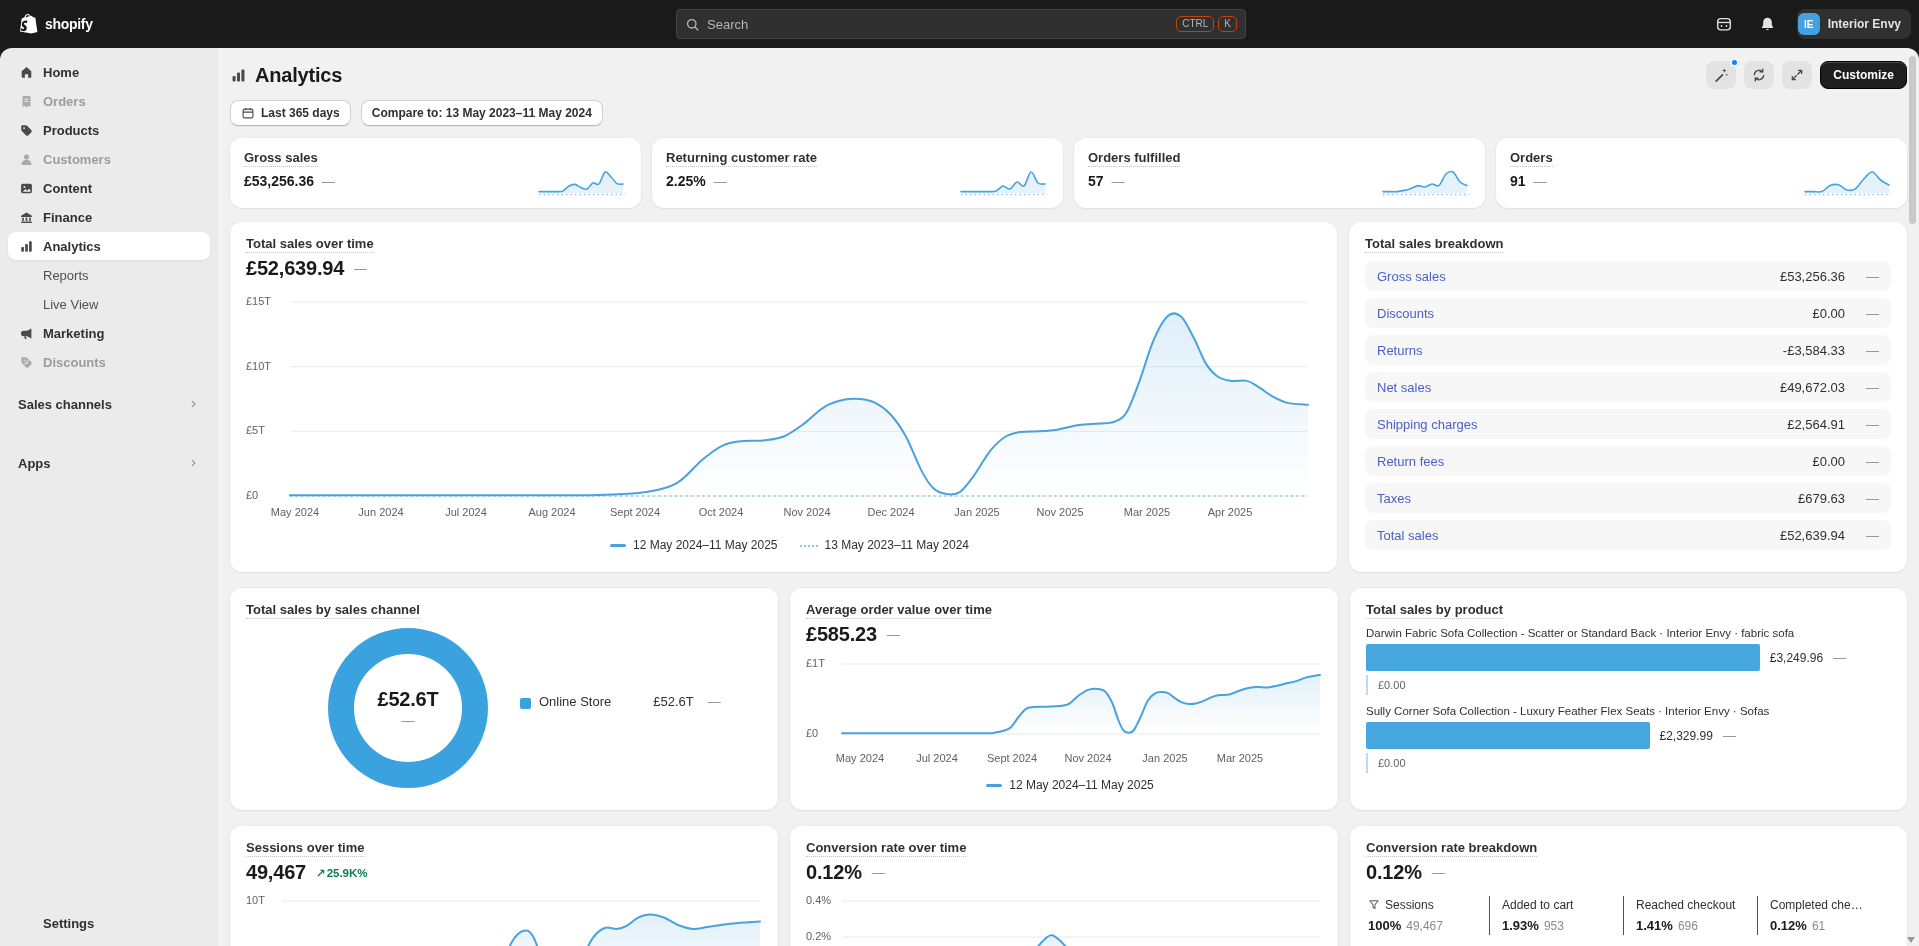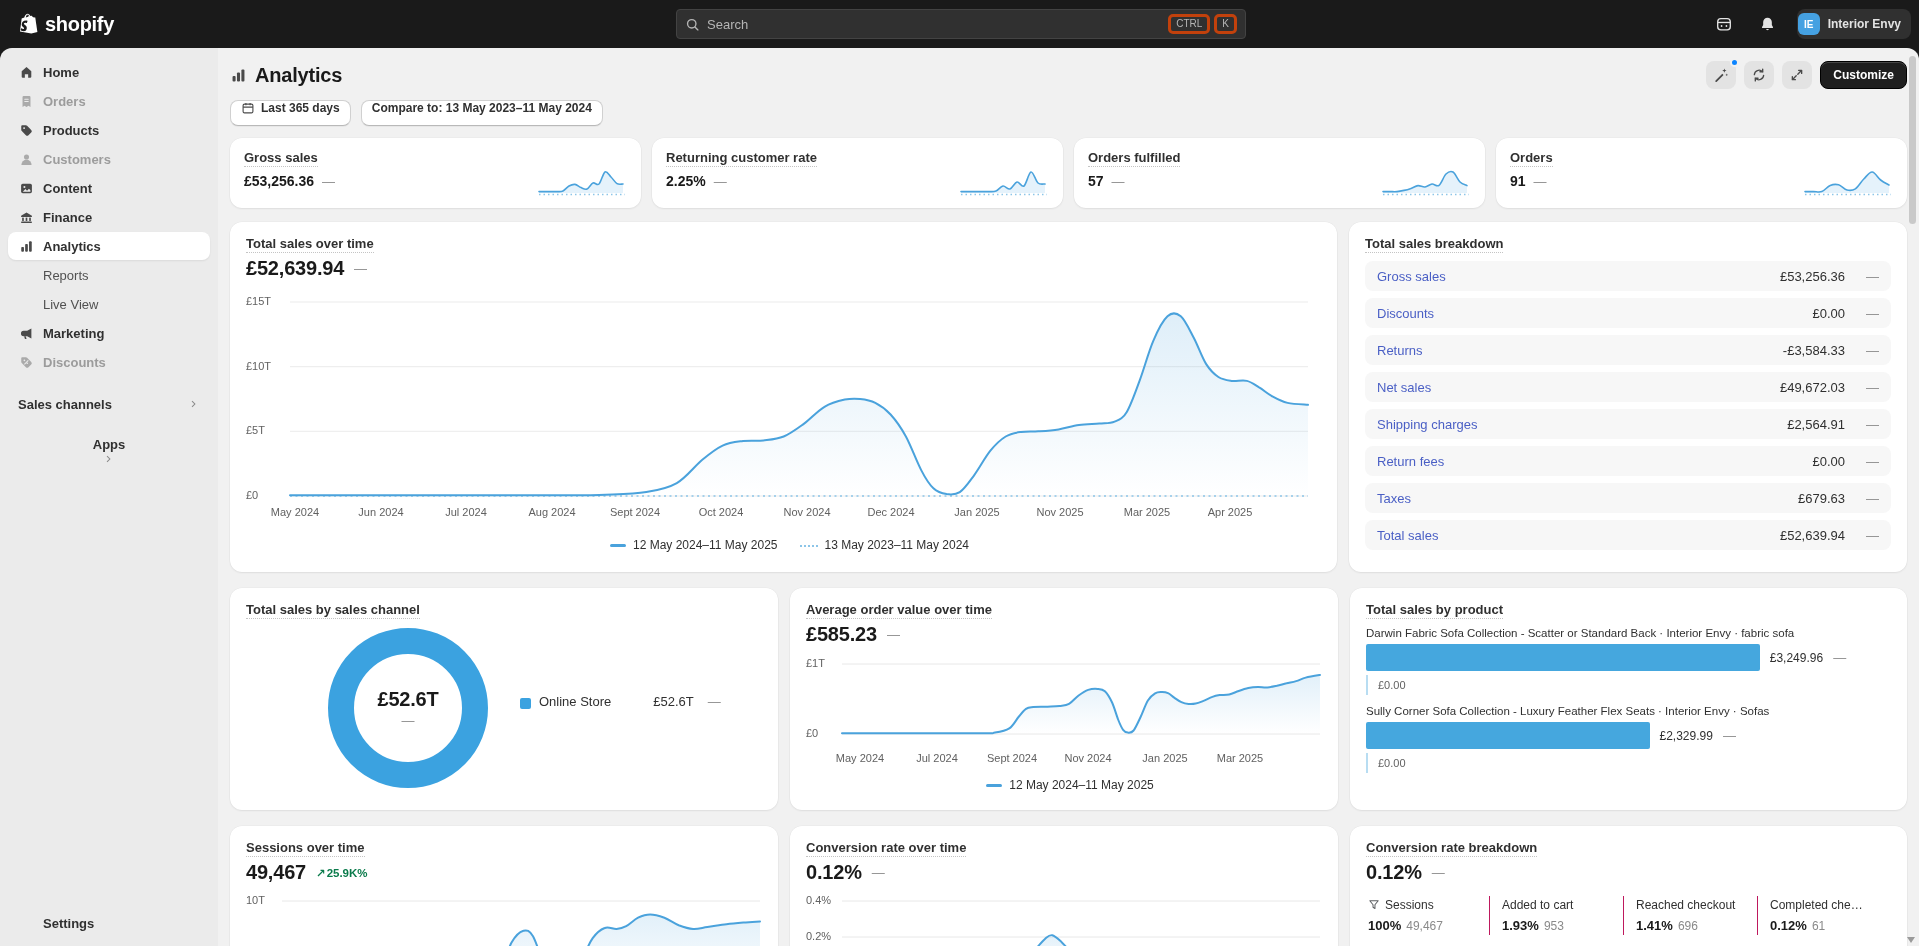--- a/index.html
+++ b/index.html
@@ -1,25 +1,25 @@
 <!DOCTYPE html>
 <html><head>
 <meta charset="utf-8">
 <style>
   *{box-sizing:border-box;margin:0;padding:0}
   html,body{width:1919px;height:946px;overflow:hidden;background:#1a1a1a;
     font-family:"Liberation Sans","DejaVu Sans",sans-serif;-webkit-font-smoothing:antialiased}
   
   .topbar{height:48px;display:flex;align-items:center;background:#1a1a1a;position:relative}
   .logo{display:flex;align-items:center;gap:6px;margin-left:18px;cursor:pointer}
-  .logo .word{color:#fff;font-size:20px;font-weight:700;letter-spacing:-.3px}
+  .logo .word{color:#fff;font-size:14px;font-weight:700;letter-spacing:-.3px}
   .searchbox{position:absolute;left:676px;top:9px;width:570px;height:30px;background:#303030;
     border:1px solid #434343;border-radius:4px;display:flex;align-items:center;padding:0 8px;color:#b5b5b5}
   .searchbox .ph{font-size:13px;margin-left:7px;flex:1}
-  .kbd{border:3px solid #c2410c;color:#b5b5b5;font-size:10px;border-radius:5px;padding:2px 5px;margin-left:4px;line-height:1}
+  .kbd{border:1px solid #c2410c;color:#b5b5b5;font-size:10px;border-radius:5px;padding:2px 5px;margin-left:4px;line-height:1}
   .top-right{position:absolute;right:8px;top:0;height:48px;display:flex;align-items:center;gap:14px}
   .top-icon{width:30px;height:30px;display:flex;align-items:center;justify-content:center;color:#e3e3e3;cursor:pointer;border-radius:8px}
   .store-pill{display:flex;align-items:center;gap:8px;background:#303030;border-radius:8px;padding:4px 10px 4px 1px;cursor:pointer}
   .avatar{width:22px;height:22px;border-radius:6px;background:#45a1e2;color:#fff;font-size:10px;font-weight:700;
     display:flex;align-items:center;justify-content:center}
   .store-name{color:#e3e3e3;font-size:12px;font-weight:600}
   
   .app{position:absolute;top:48px;left:0;right:0;bottom:0;background:#404040;border-radius:12px 12px 0 0;
     overflow:hidden;display:flex}
   .sidebar{width:218px;flex:0 0 218px;padding:10px 8px;position:relative;background:#ebebeb}
@@ -38,21 +38,21 @@
   .main{flex:1;background:#f1f1f1;padding:12px 12px 0 12px;overflow:hidden;position:relative}
   .page-head{height:30px;display:flex;align-items:center}
   .page-title{display:flex;align-items:center;gap:8px;font-size:20px;font-weight:650;color:#1a1a1a;letter-spacing:-.2px}
   .head-actions{margin-left:auto;display:flex;align-items:center;gap:8px}
   .icon-btn{width:30px;height:28px;border-radius:8px;background:#e3e3e3;display:flex;align-items:center;
     justify-content:center;color:#4a4a4a;cursor:pointer;position:relative;border:none}
   .icon-btn .bdot{position:absolute;top:-3px;right:-3px;width:9px;height:9px;border-radius:50%;background:#0b84ff;border:2px solid #f1f1f1}
   .btn-dark{height:28px;padding:0 12px;border-radius:8px;background:#1f1f1f;color:#fff;font-size:12px;font-weight:600;
     display:flex;align-items:center;cursor:pointer;border:1px solid #000;box-shadow:inset 0 1px 0 rgba(255,255,255,.18)}
   .filters{margin-top:10px;height:26px;display:flex;gap:10px}
-  .filter-btn{height:26px;display:flex;gap:6px;background:#fff;border:1px solid #d0d0d0;
+  .filter-btn{height:26px;display:flex;align-items:center;gap:6px;background:#fff;border:1px solid #d0d0d0;
     border-bottom-color:#b9b9b9;border-radius:8px;padding:0 10px;font-size:12px;font-weight:550;color:#303030;
     cursor:pointer;box-shadow:0 1px 0 rgba(0,0,0,.04)}
   
   .card{background:#fff;border-radius:12px;box-shadow:0 1px 2px rgba(26,26,26,.07),0 0 0 .5px rgba(0,0,0,.04);padding:14px 16px}
   .card-title{font-size:13px;font-weight:650;color:#303030;cursor:pointer;width:fit-content}
   .card-title span{border-bottom:1.5px dotted #c4c4c4;padding-bottom:1px}
   .dash{color:#8a8a8a;font-size:13px}
   .kpi-row{margin-top:12px;display:grid;grid-template-columns:repeat(4,1fr);gap:11px}
   .kpi-card{height:70px;padding:12px 14px;position:relative}
   .kpi-value-row{margin-top:8px;display:flex;align-items:center;gap:8px}
@@ -262,21 +262,21 @@
       </div>
     <div id="side-sections">
         <div class="side-section">
           <span>Sales channels</span>
     <span class="chev">
             <svg width="12" height="12" viewBox="0 0 20 20" fill="#8a8a8a">
               <path d="M7.3 4.6 12.7 10l-5.4 5.4-1.2-1.2L10.3 10 6.1 5.8Z"></path>
             </svg>
           </span>
         </div>
-        <div class="side-section" style="margin-top: 19px; flex-direction: column;">
+        <div class="side-section" style="margin-top: 31px;">
           <span>Apps</span>
     <span class="chev">
             <svg width="12" height="12" viewBox="0 0 20 20" fill="#8a8a8a">
               <path d="M7.3 4.6 12.7 10l-5.4 5.4-1.2-1.2L10.3 10 6.1 5.8Z"></path>
             </svg>
           </span>
         </div>
       </div>
     <div class="settings-row">
       <div class="nav-item">

